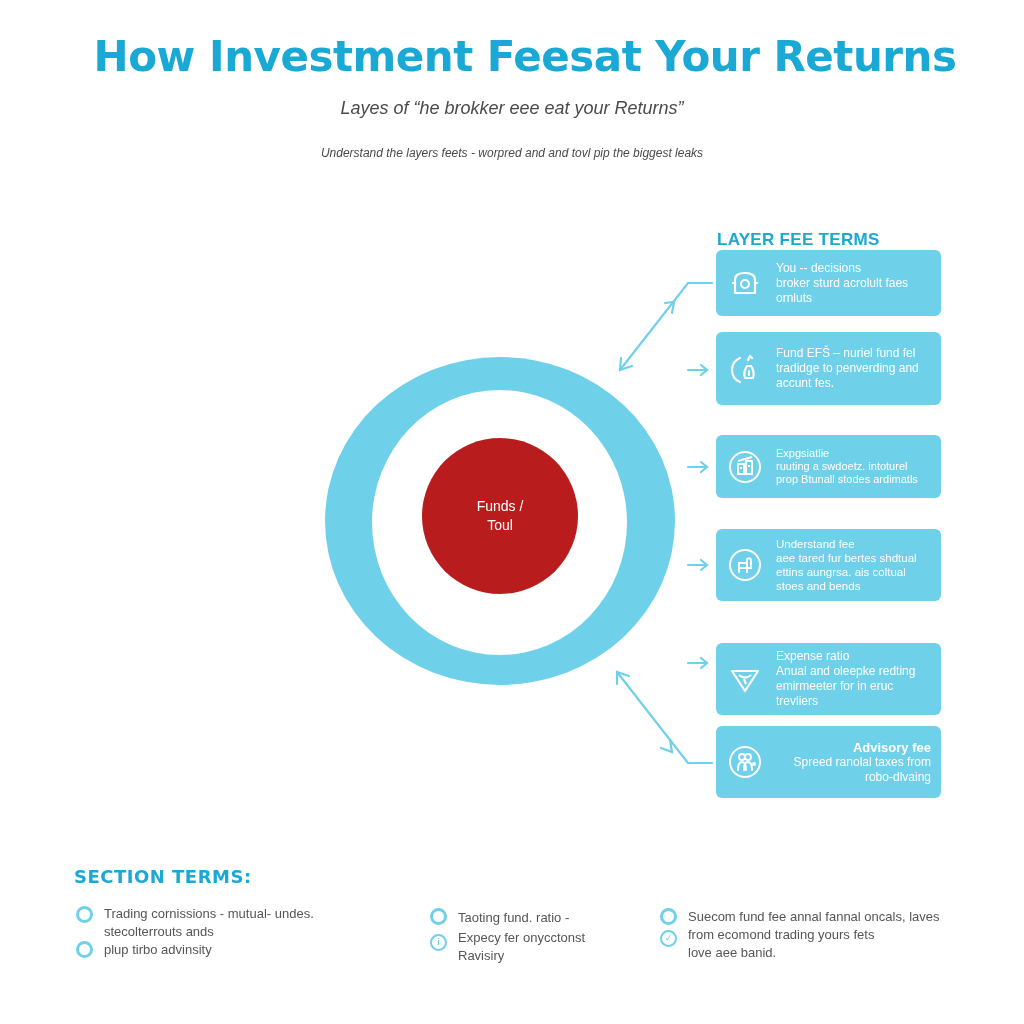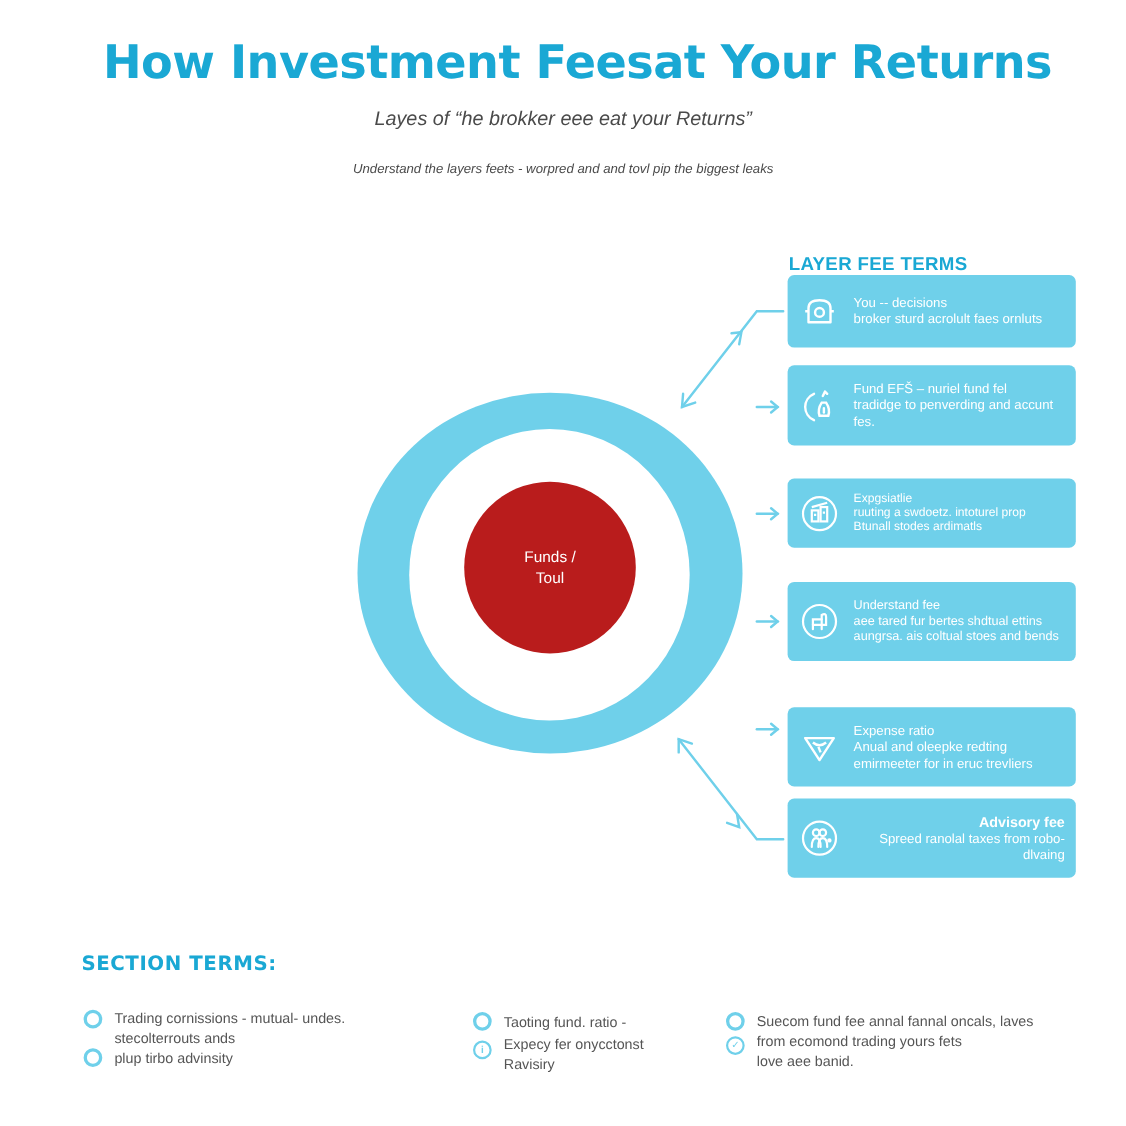--- a/index.html
+++ b/index.html
@@ -39,41 +39,41 @@
     border-radius: 50%; background: #b91c1c;
     display: flex; flex-direction: column; align-items: center; justify-content: center;
     color: #ffffff; font-size: 14px; line-height: 19px; text-align: center;
   }
 
   
   .connectors { position: absolute; left: 0; top: 0; width: 1024px; height: 1024px; pointer-events: none; }
 
   
   .card {
-    position: absolute; left: 716px; width: 262px;
+    position: absolute; left: 716px; width: 225px;
     background: #6fd0ea; border-radius: 6px;
     display: flex; align-items: center; padding: 8px 10px 8px 10px;
     color: #ffffff;
   }
   .card .icon {
     flex: 0 0 38px; width: 38px; height: 38px; margin-right: 12px;
     display: flex; align-items: center; justify-content: center;
   }
   .card .text { font-size: 12px; line-height: 15px; }
   .card .text .head { display: block; }
   .card .text .body { display: block; }
   .card.bold-head .head { font-weight: bold; font-size: 13px; }
 
   
   .section-heading {
     position: absolute; left: 74px; top: 866px;
     font-family: "DejaVu Sans", sans-serif; font-weight: bold; font-size: 18px;
     color: #1aa8d4; letter-spacing: 0.5px;
   }
-  .terms-col { position: absolute; font-size: 13px; line-height: 18px; color: #555; margin-top: 12px; }
+  .terms-col { position: absolute; font-size: 13px; line-height: 18px; color: #555; }
   .terms-col .row { position: relative; padding-left: 28px; }
   .bullet {
     position: absolute; left: 0; width: 17px; height: 17px; border-radius: 50%;
     border: 3px solid #6fd0ea; background: #ffffff;
     display: flex; align-items: center; justify-content: center;
     font-size: 9px; color: #6fd0ea; font-weight: bold; line-height: 1;
   }
   .bullet.thin { border-width: 2px; }
 </style>
 </head>

